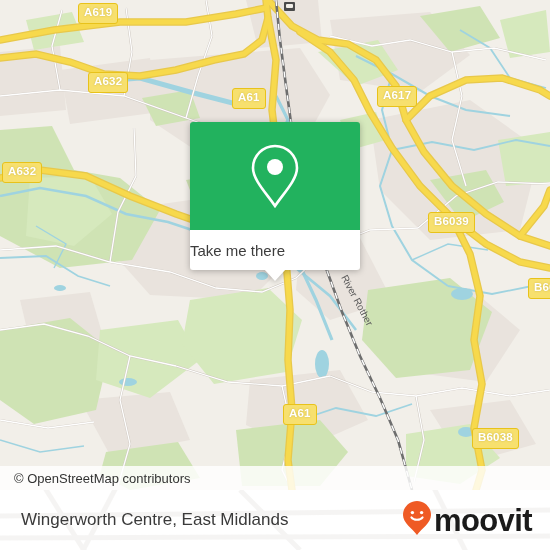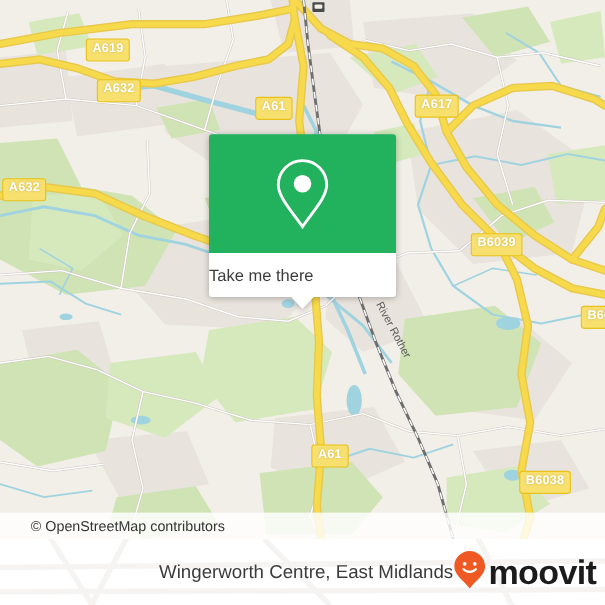--- a/index.html
+++ b/index.html
@@ -126,21 +126,21 @@
     top: 466px;
     height: 24px;
     width: 550px;
     display: flex;
     align-items: center;
     background: rgba(255,255,255,.82);
   }
   #attribution-text {
     color: #333333;
     font-size: 13px;
-    padding-left: 28px;
+    padding-left: 14px;
     font-family: "Liberation Sans", sans-serif;
   }
 
   
   #footer {
     position: absolute;
     left: 0;
     top: 490px;
     width: 550px;
     height: 60px;
@@ -152,33 +152,33 @@
     left: 0; top: 0;
     width: 550px; height: 60px;
     opacity: .14;
   }
   #footer-inner {
     position: relative;
     width: 550px;
     height: 60px;
     display: flex;
     align-items: center;
-    justify-content: flex-end;
+    justify-content: space-between;
   }
   #place-title {
     color: #3a3a3a;
     font-size: 17px;
     padding-left: 21px;
     white-space: nowrap;
     font-family: "Liberation Sans", sans-serif;
   }
   #brand {
     display: flex;
     align-items: center;
-    padding-right: 8px;
+    padding-right: 18px;
   }
   #brand-mark { display: block; margin-right: 2px; }
   #brand-name {
     color: #1b1b1b;
     font-size: 31px;
     font-weight: bold;
     letter-spacing: -0.6px;
     line-height: 1;
     font-family: "Liberation Sans", sans-serif;
   }
@@ -330,21 +330,21 @@
         <g fill="none">
           <path d="M276,0 L280,40 L286,86 L292,130 L300,176 L312,222 L326,268 L342,312 L360,356 L380,398 L398,440 L412,490" stroke="#6e6e6e" stroke-width="2.6"></path>
           <path d="M276,0 L280,40 L286,86 L292,130 L300,176 L312,222 L326,268 L342,312 L360,356 L380,398 L398,440 L412,490" stroke="#ffffff" stroke-width="1.4" stroke-dasharray="6 6"></path>
         </g>
 
       </g>
     </svg>
 
     <div class="station-icon" style="left:284px; top:2px;"></div>
 
-    <div class="shield" style="left:78px;  top:3px;margin-top:32px;">A619</div>
+    <div class="shield" style="left:78px;  top:3px;">A619</div>
     <div class="shield" style="left:88px;  top:72px;">A632</div>
     <div class="shield" style="left:2px;   top:162px;">A632</div>
     <div class="shield" style="left:232px; top:88px;">A61</div>
     <div class="shield" style="left:377px; top:86px;">A617</div>
     <div class="shield" style="left:428px; top:212px;">B6039</div>
     <div class="shield" style="left:528px; top:278px;">B60</div>
     <div class="shield" style="left:283px; top:404px;">A61</div>
     <div class="shield" style="left:472px; top:428px;">B6038</div>
 
     <div class="river-label" style="left:344px; top:270px; transform: rotate(62deg); transform-origin: 0 50%;">River Rother</div>

